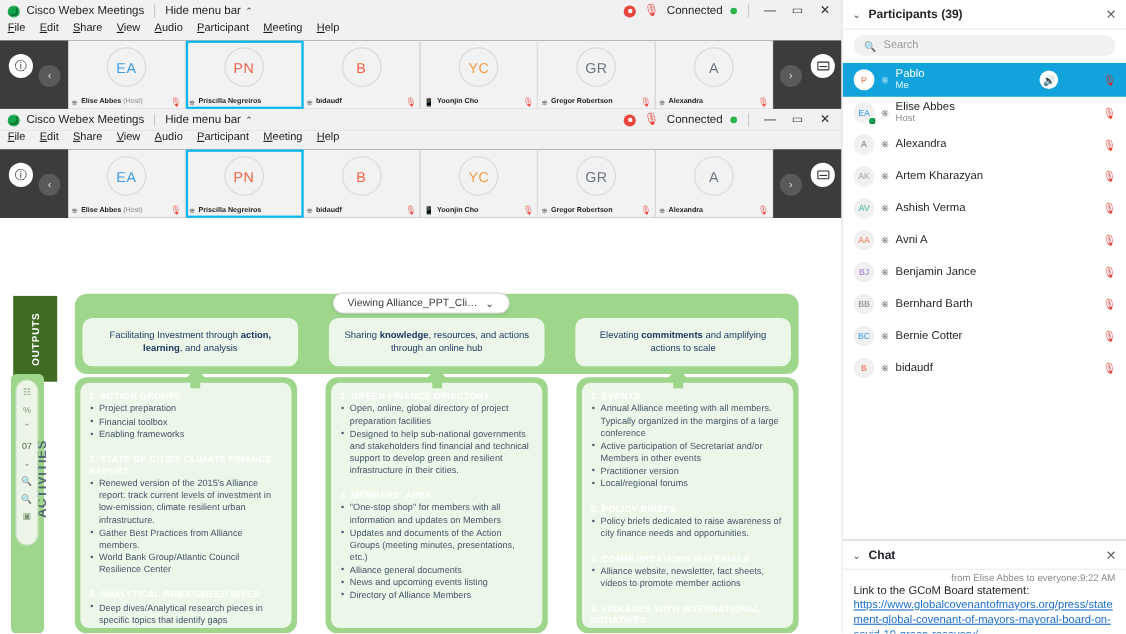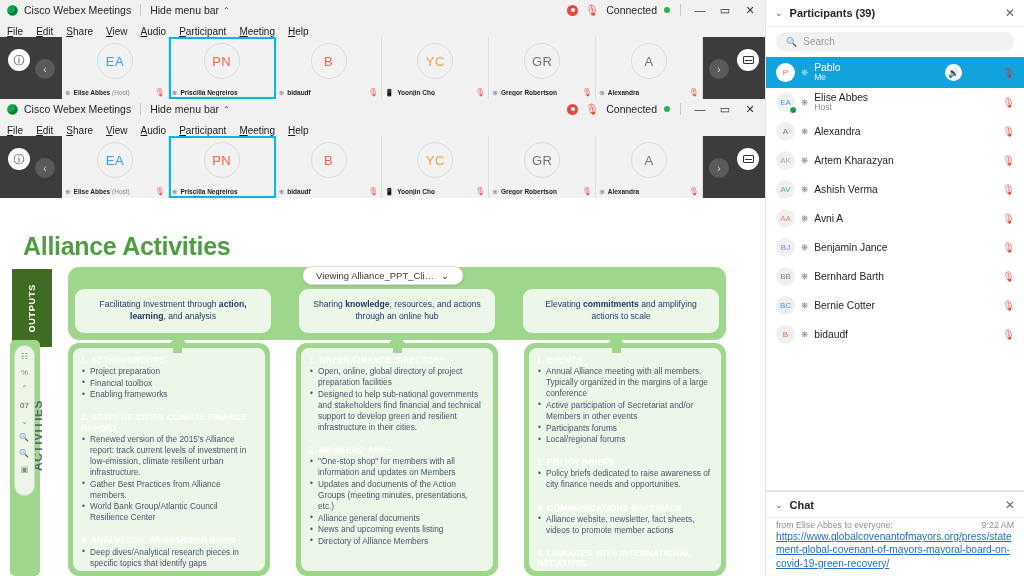--- a/index.html
+++ b/index.html
@@ -20,21 +20,21 @@
     width: 11px; height: 11px; border-radius: 50%;
     background: radial-gradient(circle at 35% 35%, #14a44d 0 45%, #0d7a38 46% 100%);
     border: 1.5px solid #1aa84f; margin-right: 6px; flex: 0 0 auto;
   }
   .app-title { font-size: 10.5px; color: #22252a; white-space: nowrap; }
   .title-sep { width: 1px; height: 12px; background: #c8c8c8; margin: 0 9px; }
   .hide-menu { font-size: 10.5px; color: #22252a; white-space: nowrap; }
   .caret-up { font-size: 8px; color: #333; margin-left: 4px; }
 
   .menubar {
-    height: 17px; display: flex; align-items: flex-end;
+    height: 17px; display: flex; align-items: flex-start;
     gap: 13px; padding-left: 7px; background: #f1f1f1;
   }
   .menu-item { font-size: 10px; color: #1b1b1b; white-space: nowrap; }
   .menu-item .u { text-decoration: underline; }
 
   
   .status-cluster {
     position: absolute; right: 0; top: 0; height: 20px;
     display: flex; align-items: center; gap: 7px; padding-right: 6px;
   }
@@ -264,21 +264,21 @@
     font-size: 9px; color: #12a3dd; margin-right: 34px; flex: 0 0 auto;
   }
   .pmute { font-size: 10px; color: #e8453c; flex: 0 0 auto; }
   .prow.highlight .pmute { color: #c9302c; }
 
   .chat-panel {
     position: absolute; left: 0; right: 0; bottom: 0; top: 490px;
     background: #fff; border-top: 1px solid #e2e2e2;
   }
   .chat-body { padding: 2px 10px 0 10px; }
-  .chat-meta { display: flex; align-items: baseline; }
+  .chat-meta { display: flex; align-items: baseline; text-align: right; }
   .chat-from { font-size: 8.8px; color: #8d8d8d; flex: 1 1 auto; }
   .chat-time { font-size: 8.8px; color: #8d8d8d; }
   .chat-text { font-size: 10.2px; color: #22252a; line-height: 1.28; margin-top: 1px; }
   .chat-link {
     font-size: 10.2px; color: #1c6ecb; text-decoration: underline;
     line-height: 1.3; word-break: break-all; display: block;
   }
 </style>
 </head>
 <body>
@@ -470,21 +470,20 @@
       </div>
     </div>
   </div>
 
   <div class="stage">
     <div class="viewing-pill">
       <span>Viewing Alliance_PPT_Cli…</span>
       <span>⌄</span>
     </div>
 
-    <div class="slide-title">Alliance Activities</div>
 
     <div class="outputs-tab">
       <span>OUTPUTS</span>
     </div>
 
     <div class="platform-band">
       <div class="platform-boxes">
           <div class="platform-box">
             <span>Facilitating Investment through <b>action, learning</b>, and analysis</span>
           </div>
@@ -548,21 +547,21 @@
               <li>Directory of Alliance Members</li>
             </ul>
           </div>
         </div>
         <div class="col">
           <div class="col-inner">
             <div class="sec-head">1. EVENTS</div>
             <ul class="bullets">
               <li>Annual Alliance meeting with all members. Typically organized in the margins of a large conference</li>
               <li>Active participation of Secretariat and/or Members in other events</li>
-              <li>Participants forums</li>
+              <li>Practitioner version</li>
               <li>Local/regional forums</li>
             </ul>
             <div class="sec-head spaced">2. POLICY BRIEFS</div>
             <ul class="bullets">
               <li>Policy briefs dedicated to raise awareness of city finance needs and opportunities.</li>
             </ul>
             <div class="sec-head spaced">3. COMMUNICATIONS MATERIALS</div>
             <ul class="bullets">
               <li>Alliance website, newsletter, fact sheets, videos to promote member actions</li>
             </ul>
@@ -680,17 +679,18 @@
       <div class="panel-head second">
         <span class="chev">⌄</span>
         <span class="panel-title">Chat</span>
         <span class="panel-x">✕</span>
       </div>
       <div class="chat-body">
         <div class="chat-meta">
           <span class="chat-from">from Elise Abbes to everyone:</span>
           <span class="chat-time">9:22 AM</span>
         </div>
+        <div class="chat-text">Link to the GCoM Board statement:</div>
         <span class="chat-link">https://www.globalcovenantofmayors.org/press/statement-global-covenant-of-mayors-mayoral-board-on-covid-19-green-recovery/</span>
       </div>
     </div>
   </div>
 </div>
 
 </body></html>

